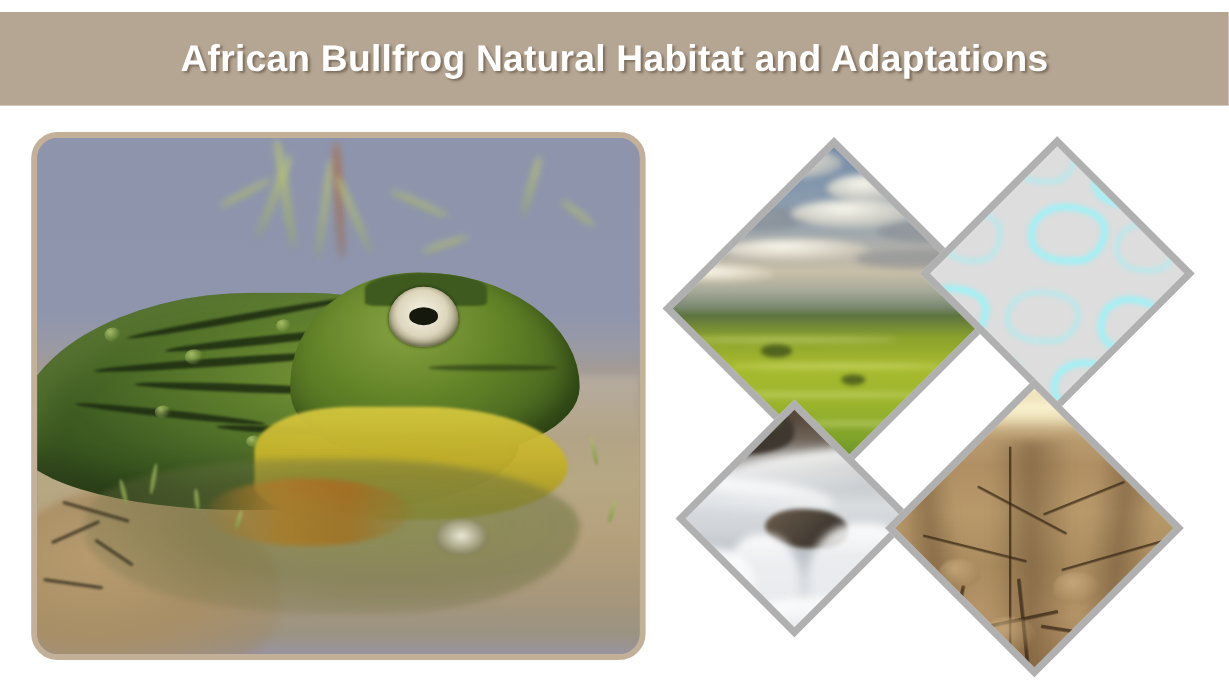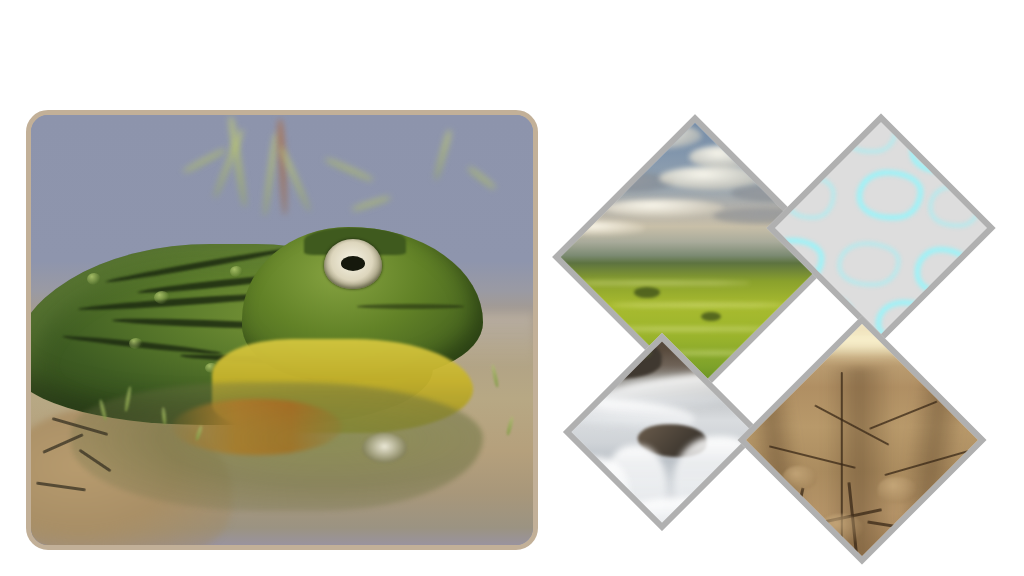--- a/index.html
+++ b/index.html
@@ -374,20 +374,23 @@
     border-radius: 46% 54% 50% 42%;
     background: radial-gradient(ellipse at 38% 32%, rgba(206,176,130,.7), rgba(140,110,70,.18) 75%);
     filter: blur(1px);
   }
 </style>
 </head>
 <body>
 
 <div id="infographic">
 
+  <div class="title-banner">
+    <div class="title-text">African Bullfrog Natural Habitat and Adaptations</div>
+  </div>
 
   <div class="photo-frame">
     <div class="photo-inner">
 
       <div class="pond-bg"></div>
       <div class="water-sheen"></div>
 
       <div class="reed" style="left:36%;top:2%;width:5px;height:74px;transform:rotate(22deg);"></div>
       <div class="reed" style="left:42%;top:0%;width:6px;height:92px;transform:rotate(-9deg);"></div>
       <div class="reed" style="left:46%;top:4%;width:5px;height:84px;transform:rotate(8deg);"></div>

